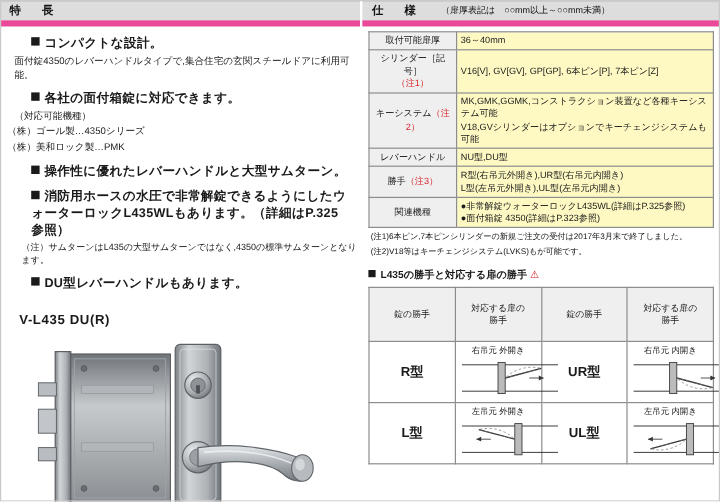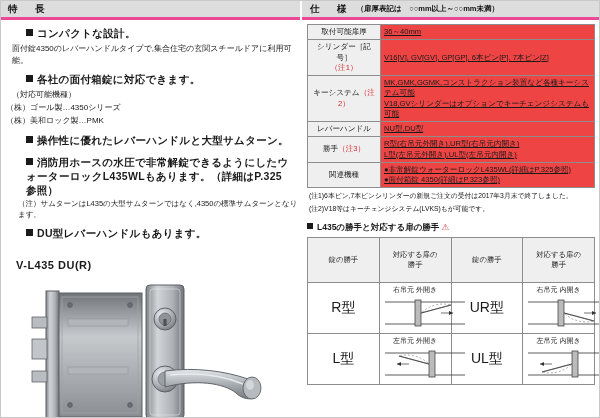--- a/index.html
+++ b/index.html
@@ -14,29 +14,29 @@
   .page{position:relative;width:600px;height:418px;box-sizing:border-box;}
   .col-left{position:absolute;left:0;top:0;width:300px;height:418px;}
   .col-right{position:absolute;left:302px;top:0;width:298px;height:418px;}
 
   
   .sec-head{
     position:relative;
     height:16px;
     background:#dddddd;
     border-top:1px solid #9a9a9a;
-    border-bottom:3px solid #ec4899;
+    border-bottom:5px solid #ec4899;
     display:flex;align-items:center;
   }
   .sec-head .title{
     font-weight:bold;font-size:9.5px;letter-spacing:4px;
     padding-left:8px;color:#111;
   }
   .sec-head .note{
-    font-size:7.5px;margin-left:6px;letter-spacing:0;color:#111;font-weight:bold;
+    font-size:7.5px;margin-left:17px;letter-spacing:0;color:#111;
   }
 
   
   .lead{
     font-size:10.5px;font-weight:bold;margin:7px 0 2px 26px;letter-spacing:0.3px;
   }
   .lead .sq{
     display:inline-block;width:7px;height:7px;background:#1a1a1a;margin-right:4px;
     vertical-align:1px;
   }
@@ -64,21 +64,21 @@
   .spec-table{
     width:288px;margin:4px 0 0 5px;border-collapse:collapse;
     font-size:7.6px;table-layout:fixed;border-radius:23px;
   }
   .spec-table th,.spec-table td{
     border:1px solid #8d8d8d;padding:2px 3px;vertical-align:middle;line-height:1.35;
   }
   .spec-table th{
     background:#efefef;font-weight:normal;text-align:center;width:66px;
   }
-  .spec-table td{background:#ef4444;text-decoration:underline;}
+  .spec-table td{background:#fef9c3;}
   .red{color:#d8232a;}
   .foot-note{
     font-size:6.8px;margin:3px 0 0 7px;line-height:1.45;color:#111;
   }
 
   .sub-head{
     font-size:8.5px;font-weight:bold;margin:8px 0 3px 5px;
   }
   .sub-head .sq{
     display:inline-block;width:6px;height:6px;background:#1a1a1a;margin-right:4px;
@@ -87,21 +87,21 @@
   .warn{color:#d8232a;font-weight:bold;}
 
   .hand-table{
     width:288px;margin:0 0 0 5px;border-collapse:collapse;font-size:7.4px;
     table-layout:fixed;
   }
   .hand-table th,.hand-table td{
     border:1px solid #8d8d8d;padding:12px;text-align:center;vertical-align:middle;
   }
   .hand-table th{background:#efefef;font-weight:normal;}
-  .hand-table .typ{width:34px;font-size:14px;font-weight:normal;}
+  .hand-table .typ{width:34px;font-size:11px;font-weight:bold;}
   .hand-table .dcell{height:48px;padding:1px;}
   .dir-label{font-size:7px;margin-bottom:1px;}
 
   .outer-border{
     position:absolute;left:0;top:0;width:600px;height:418px;
     border:1px solid #c9c9c9;box-sizing:border-box;pointer-events:none;
   }
   svg{display:block;}
 </style>
 </head>

